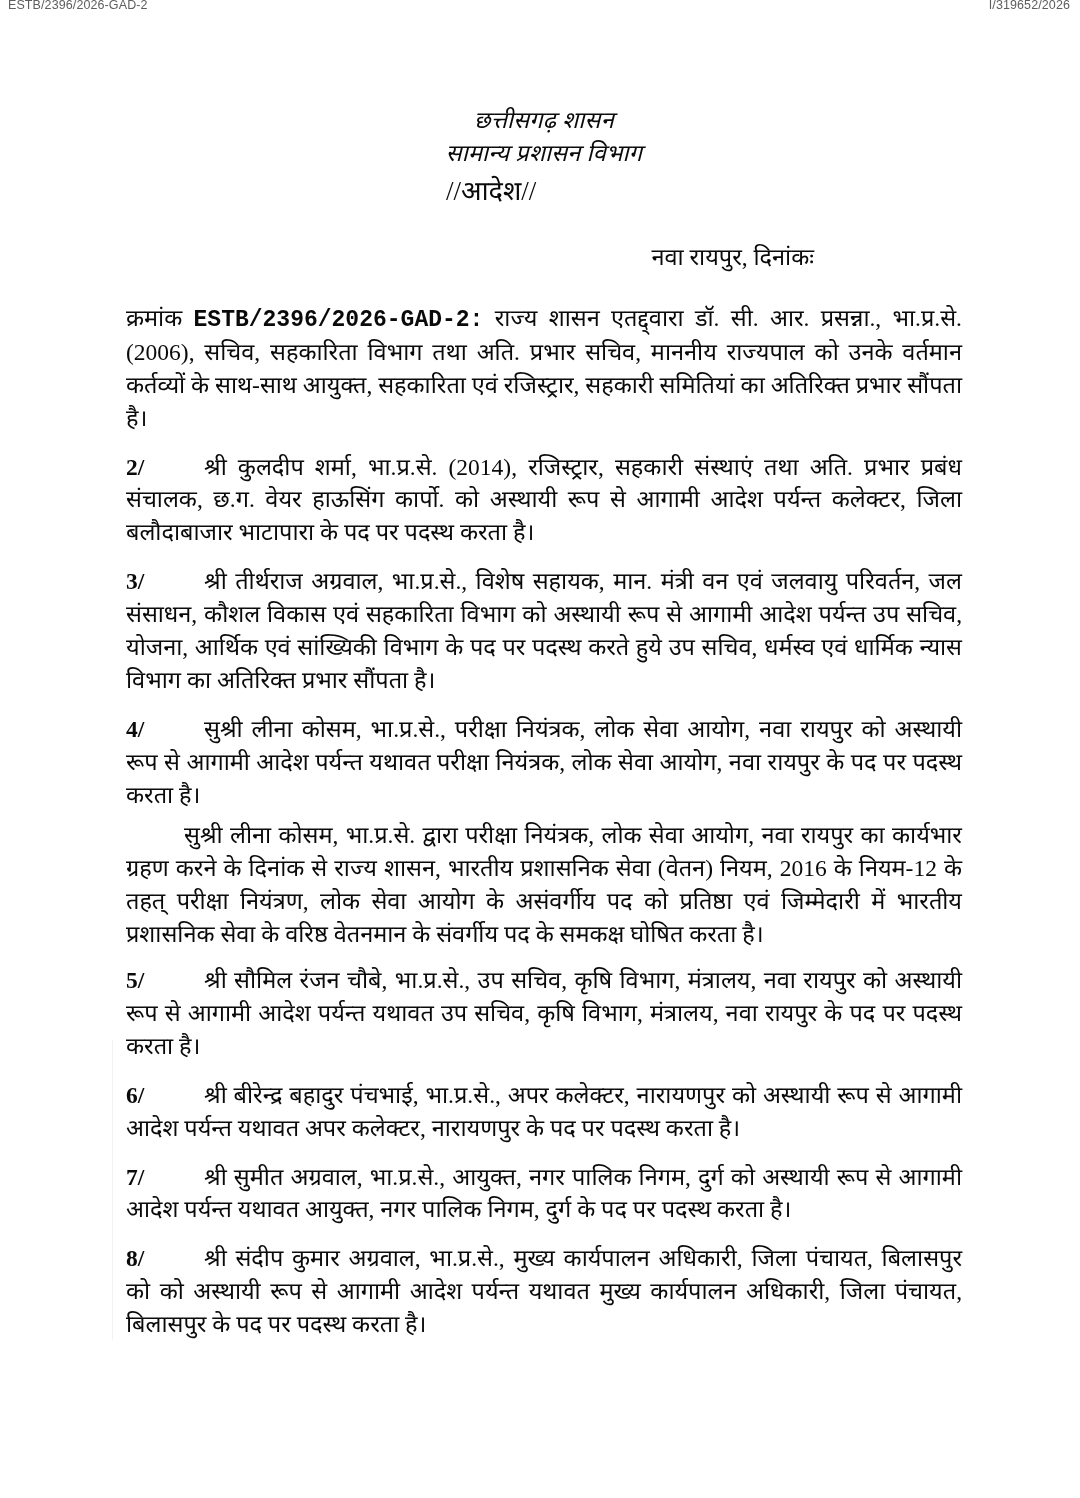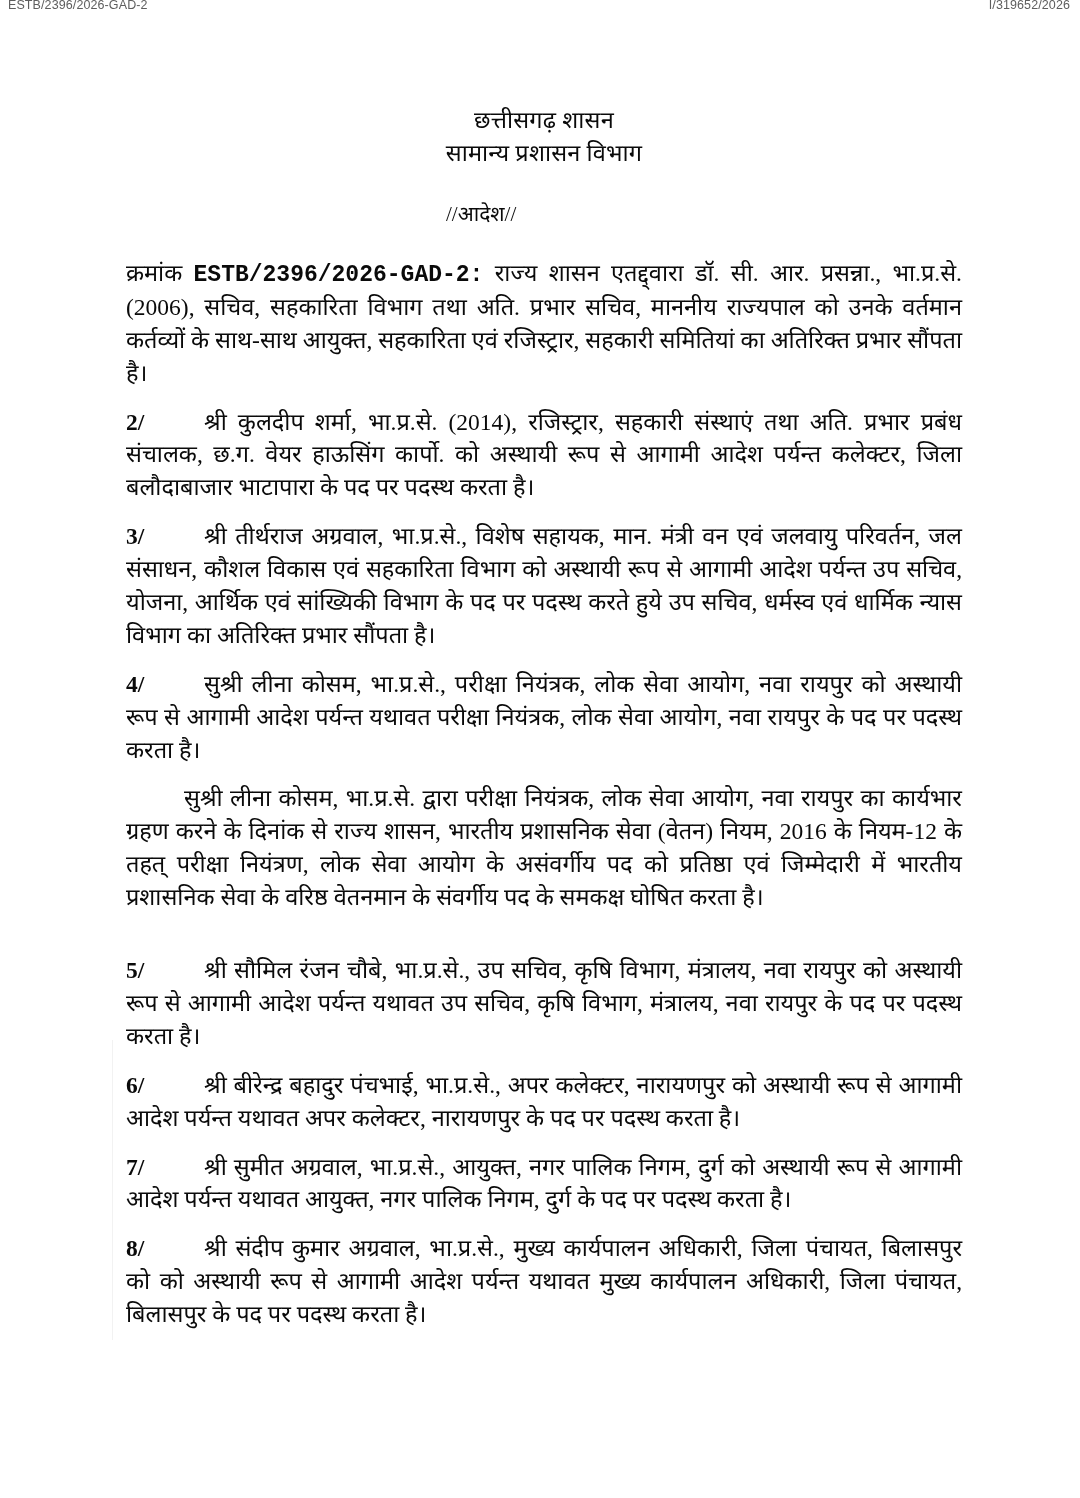--- a/index.html
+++ b/index.html
@@ -64,26 +64,25 @@
     top: 104px;
     width: 836px;
   }
 
   .letterhead {
     text-align: center;
     line-height: 1.42;
     font-size: 23.5px;
     letter-spacing: 0.2px;
   }
-  .letterhead div { white-space: nowrap; }
+  .letterhead div { white-space: nowrap; font-style: italic; }
 
   .order-word {
-    margin-top: 28px;
     margin-left: 320px;
-    font-size: 21px;
+    font-size: 27px;
   }
 
   .place-date {
     margin-top: 32px;
     margin-left: 0;
     text-align: right;
     padding-right: 148px;
     font-size: 23.5px;
   }
 
@@ -92,24 +91,24 @@
     font-size: 23.5px;
     line-height: 1.40;
     text-align: justify;
     text-justify: inter-word;
     text-indent: 0;
   }
   .para.first { margin-top: 30px; }
   .para.tight { margin-top: 16px; }
 
   .para.indented {
-    margin-top: 16px;
+    margin-top: 8px;
     text-indent: 58px;
   }
-  .para.gap-before { margin-top: 40px; }
+  .para.gap-before { margin-top: 13px; }
 
   .num {
     font-weight: bold;
     display: inline-block;
     min-width: 26px;
   }
   .num-gap { display: inline-block; width: 52px; }
 
   b, .b { font-weight: normal; }
 
@@ -133,20 +132,21 @@
 
   <div class="doc">
 
     <div class="letterhead">
       <div>छत्तीसगढ़ शासन</div>
       <div>सामान्य प्रशासन विभाग</div>
     </div>
 
     <div class="order-word">//आदेश//</div>
 
+    <div class="place-date">नवा रायपुर, दिनांकः</div>
 
     <div class="para first">
       <span>क्रमांक</span><span> </span><span class="lat">ESTB/2396/2026-GAD-2:</span><span> </span><span>राज्य शासन एतद्द्वारा डॉ. सी. आर. प्रसन्ना., भा.प्र.से. (2006), सचिव, सहकारिता विभाग तथा अति. प्रभार सचिव, माननीय राज्यपाल को उनके वर्तमान कर्तव्यों के साथ-साथ </span><b>आयुक्त, सहकारिता एवं रजिस्ट्रार, सहकारी समितियां</b><span> का अतिरिक्त प्रभार सौंपता है।</span>
     </div>
 
     <div class="para tight">
       <span class="num">2/</span><span class="num-gap"></span><b>श्री कुलदीप शर्मा,</b><span> भा.प्र.से. (2014), रजिस्ट्रार, सहकारी संस्थाएं तथा अति. प्रभार प्रबंध संचालक, छ.ग. वेयर हाऊसिंग कार्पो. को अस्थायी रूप से आगामी आदेश पर्यन्त </span><b>कलेक्टर, जिला बलौदाबाजार भाटापारा</b><span> के पद पर पदस्थ करता है।</span>
     </div>
 
     <div class="para tight">

